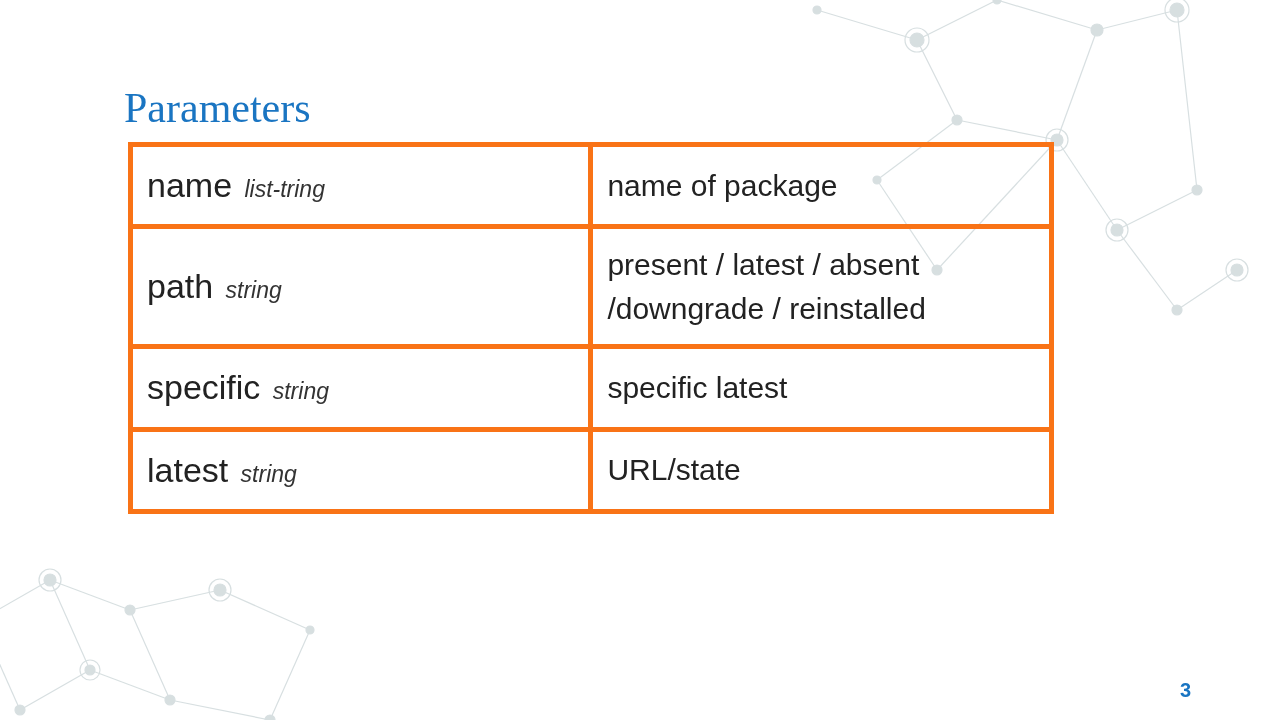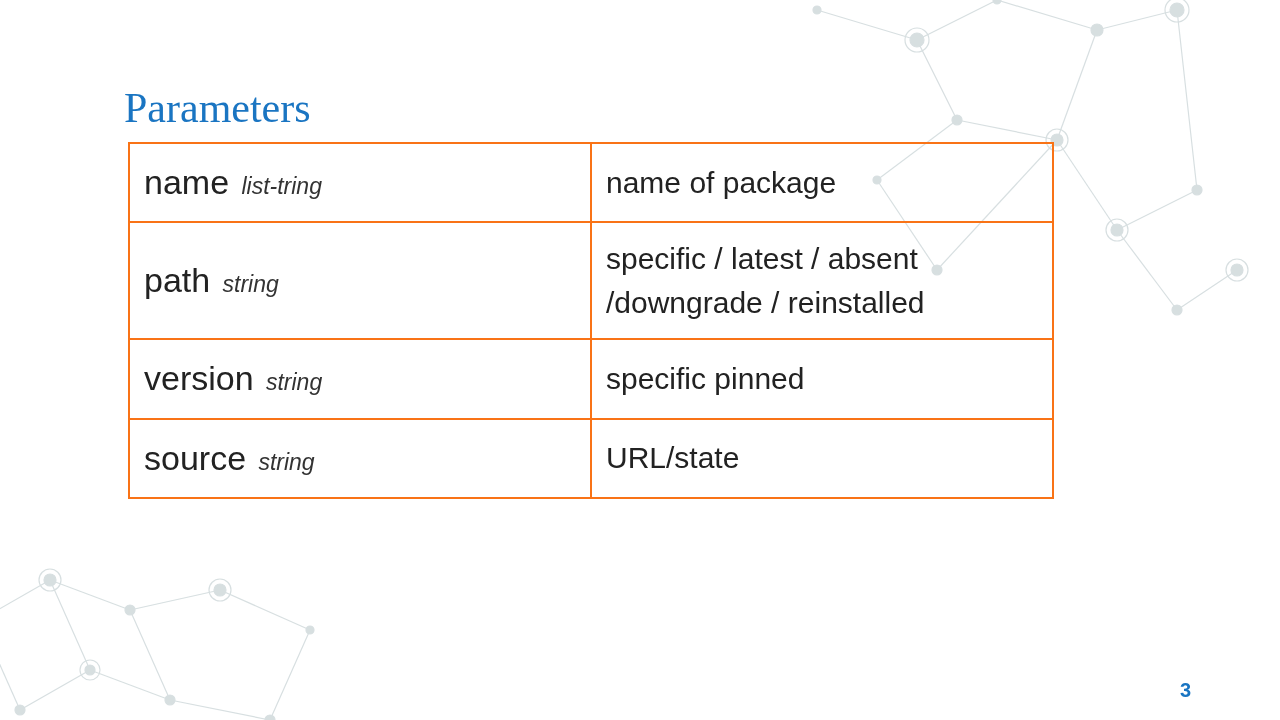--- a/index.html
+++ b/index.html
@@ -1,20 +1,20 @@
 <!DOCTYPE html>
 <html><head>
 <meta charset="utf-8">
 <style>
   * { box-sizing: border-box; margin: 0; padding: 0; }
   html, body { width: 1280px; height: 720px; overflow: hidden; font-family: 'Segoe UI', 'Helvetica Neue', Arial, sans-serif; background: #fff; position: relative; }
   .slide { width: 1227px; height: 720px; position: relative; }
   .title { position: absolute; left: 124px; top: 84px; font-size: 42px; font-weight: 400; color: #1a75c2; font-family: Georgia, 'Times New Roman', serif; }
   .params-table { position: absolute; left: 128px; top: 142px; border-collapse: collapse; width: 926px; }
-  .params-table td { border: 2px solid #f97316; padding: 14px 14px 14px 14px; font-size: 30px; color: #222; vertical-align: middle; line-height: 1.45; }
+  .params-table td { border: 5px solid #f97316; padding: 14px 14px 14px 14px; font-size: 30px; color: #222; vertical-align: middle; line-height: 1.45; }
   .params-table td.col1 { width: 462px; }
   .params-table td.col2 { width: 462px; }
   .param-name { font-size: 34px; font-weight: 400; color: #222; }
   .param-type { font-size: 23px; font-style: italic; font-weight: 400; color: #333; margin-left: 4px; }
   .desc { font-size: 30px; color: #222; margin-top: 44px; }
   .page-num { position: absolute; right: 36px; bottom: 18px; color: #1a75c2; font-size: 20px; font-weight: 600; }
   .deco-tr { position: absolute; top: -30px; right: -30px; width: 460px; height: 380px; pointer-events: none; opacity: 0.55; }
   .deco-bl { position: absolute; bottom: -40px; left: -30px; width: 400px; height: 220px; pointer-events: none; opacity: 0.55; }
 </style>
 </head>
@@ -97,32 +97,32 @@
           <span class="param-name">name</span>
           <span class="param-type">list-tring</span>
         </td>
         <td class="col2 desc">name of package</td>
       </tr>
       <tr>
         <td class="col1">
           <span class="param-name">path</span>
           <span class="param-type">string</span>
         </td>
-        <td class="col2 desc">specific / latest / absent  /downgrade / reinstalled</td>
+        <td class="col2 desc">present / latest / absent  /downgrade / reinstalled</td>
       </tr>
       <tr>
         <td class="col1">
-          <span class="param-name">version</span>
+          <span class="param-name">specific</span>
           <span class="param-type">string</span>
         </td>
-        <td class="col2 desc">specific pinned</td>
+        <td class="col2 desc">specific latest</td>
       </tr>
       <tr>
         <td class="col1">
-          <span class="param-name">source</span>
+          <span class="param-name">latest</span>
           <span class="param-type">string</span>
         </td>
         <td class="col2 desc">URL/state</td>
       </tr>
     </tbody>
   </table>
 
   <div class="page-num">3</div>
 </div>
 

